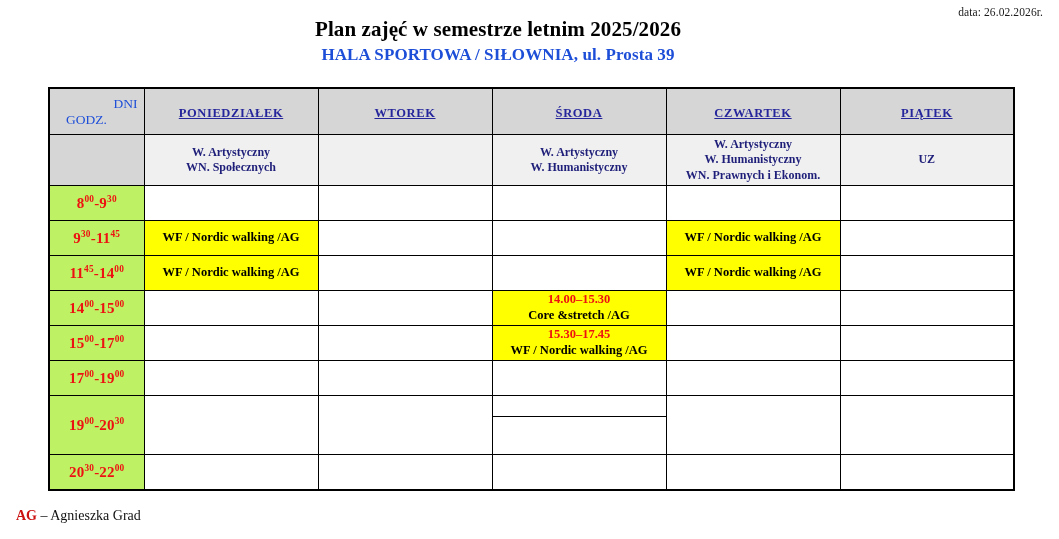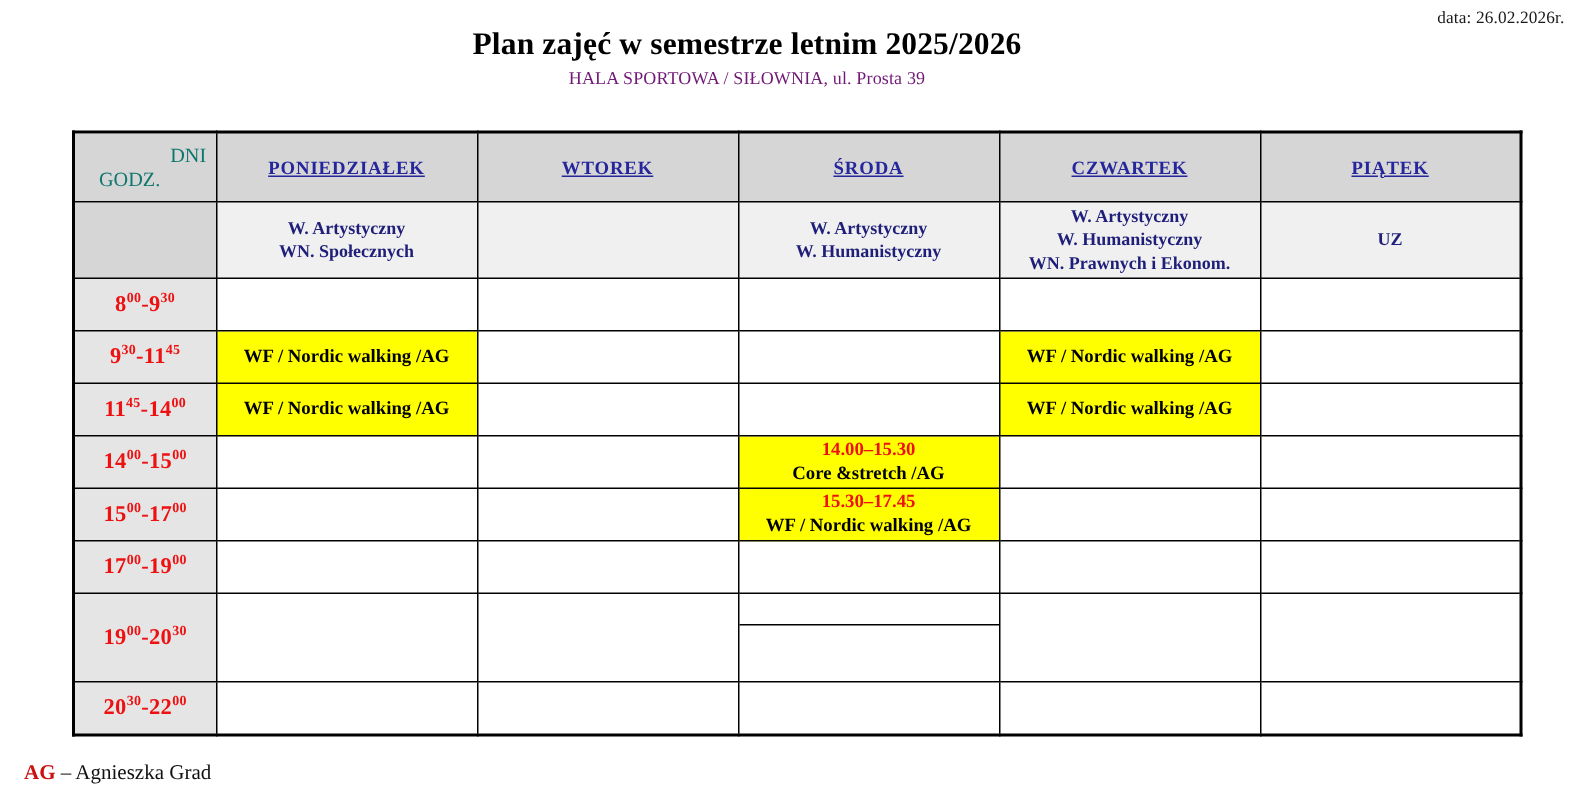--- a/index.html
+++ b/index.html
@@ -36,23 +36,23 @@
   }
   .main-title {
     font-size: 21px;
     font-weight: bold;
     color: #000000;
     line-height: 1.12;
     letter-spacing: 0.1px;
   }
   .sub-title {
     margin-top: 3px;
-    font-size: 12px;
-    font-weight: normal;
-    color: #701a75;
+    font-size: 17px;
+    font-weight: bold;
+    color: #1d4ed8;
     letter-spacing: 0.1px;
   }
 
   
   .schedule-wrap {
     position: absolute;
     left: 48px;
     top: 87px;
     width: 965px;
   }
@@ -74,21 +74,21 @@
 
   
   .row-head td {
     background: #d6d6d6;
     height: 45px;
   }
   .corner-cell {
     position: relative;
     background: #d6d6d6 !important;
     font-size: 13.5px;
-    color: #0f766e;
+    color: #1d4ed8;
     text-align: left;
   }
   .corner-dni {
     display: block;
     text-align: right;
     padding-right: 6px;
     line-height: 1.15;
     margin-top: 1px;
   }
   .corner-godz {
@@ -116,21 +116,21 @@
   .fac-text {
     font-size: 12px;
     font-weight: bold;
     color: #1f1f7a;
     line-height: 1.28;
     padding: 2px 3px;
   }
 
   
   .time-cell {
-    background: #e5e5e5;
+    background: #bef264;
     font-size: 15px;
     font-weight: bold;
     color: #ee1111;
     letter-spacing: 0.2px;
     white-space: nowrap;
   }
   .time-cell sup {
     font-size: 0.62em;
     vertical-align: super;
     line-height: 0;

